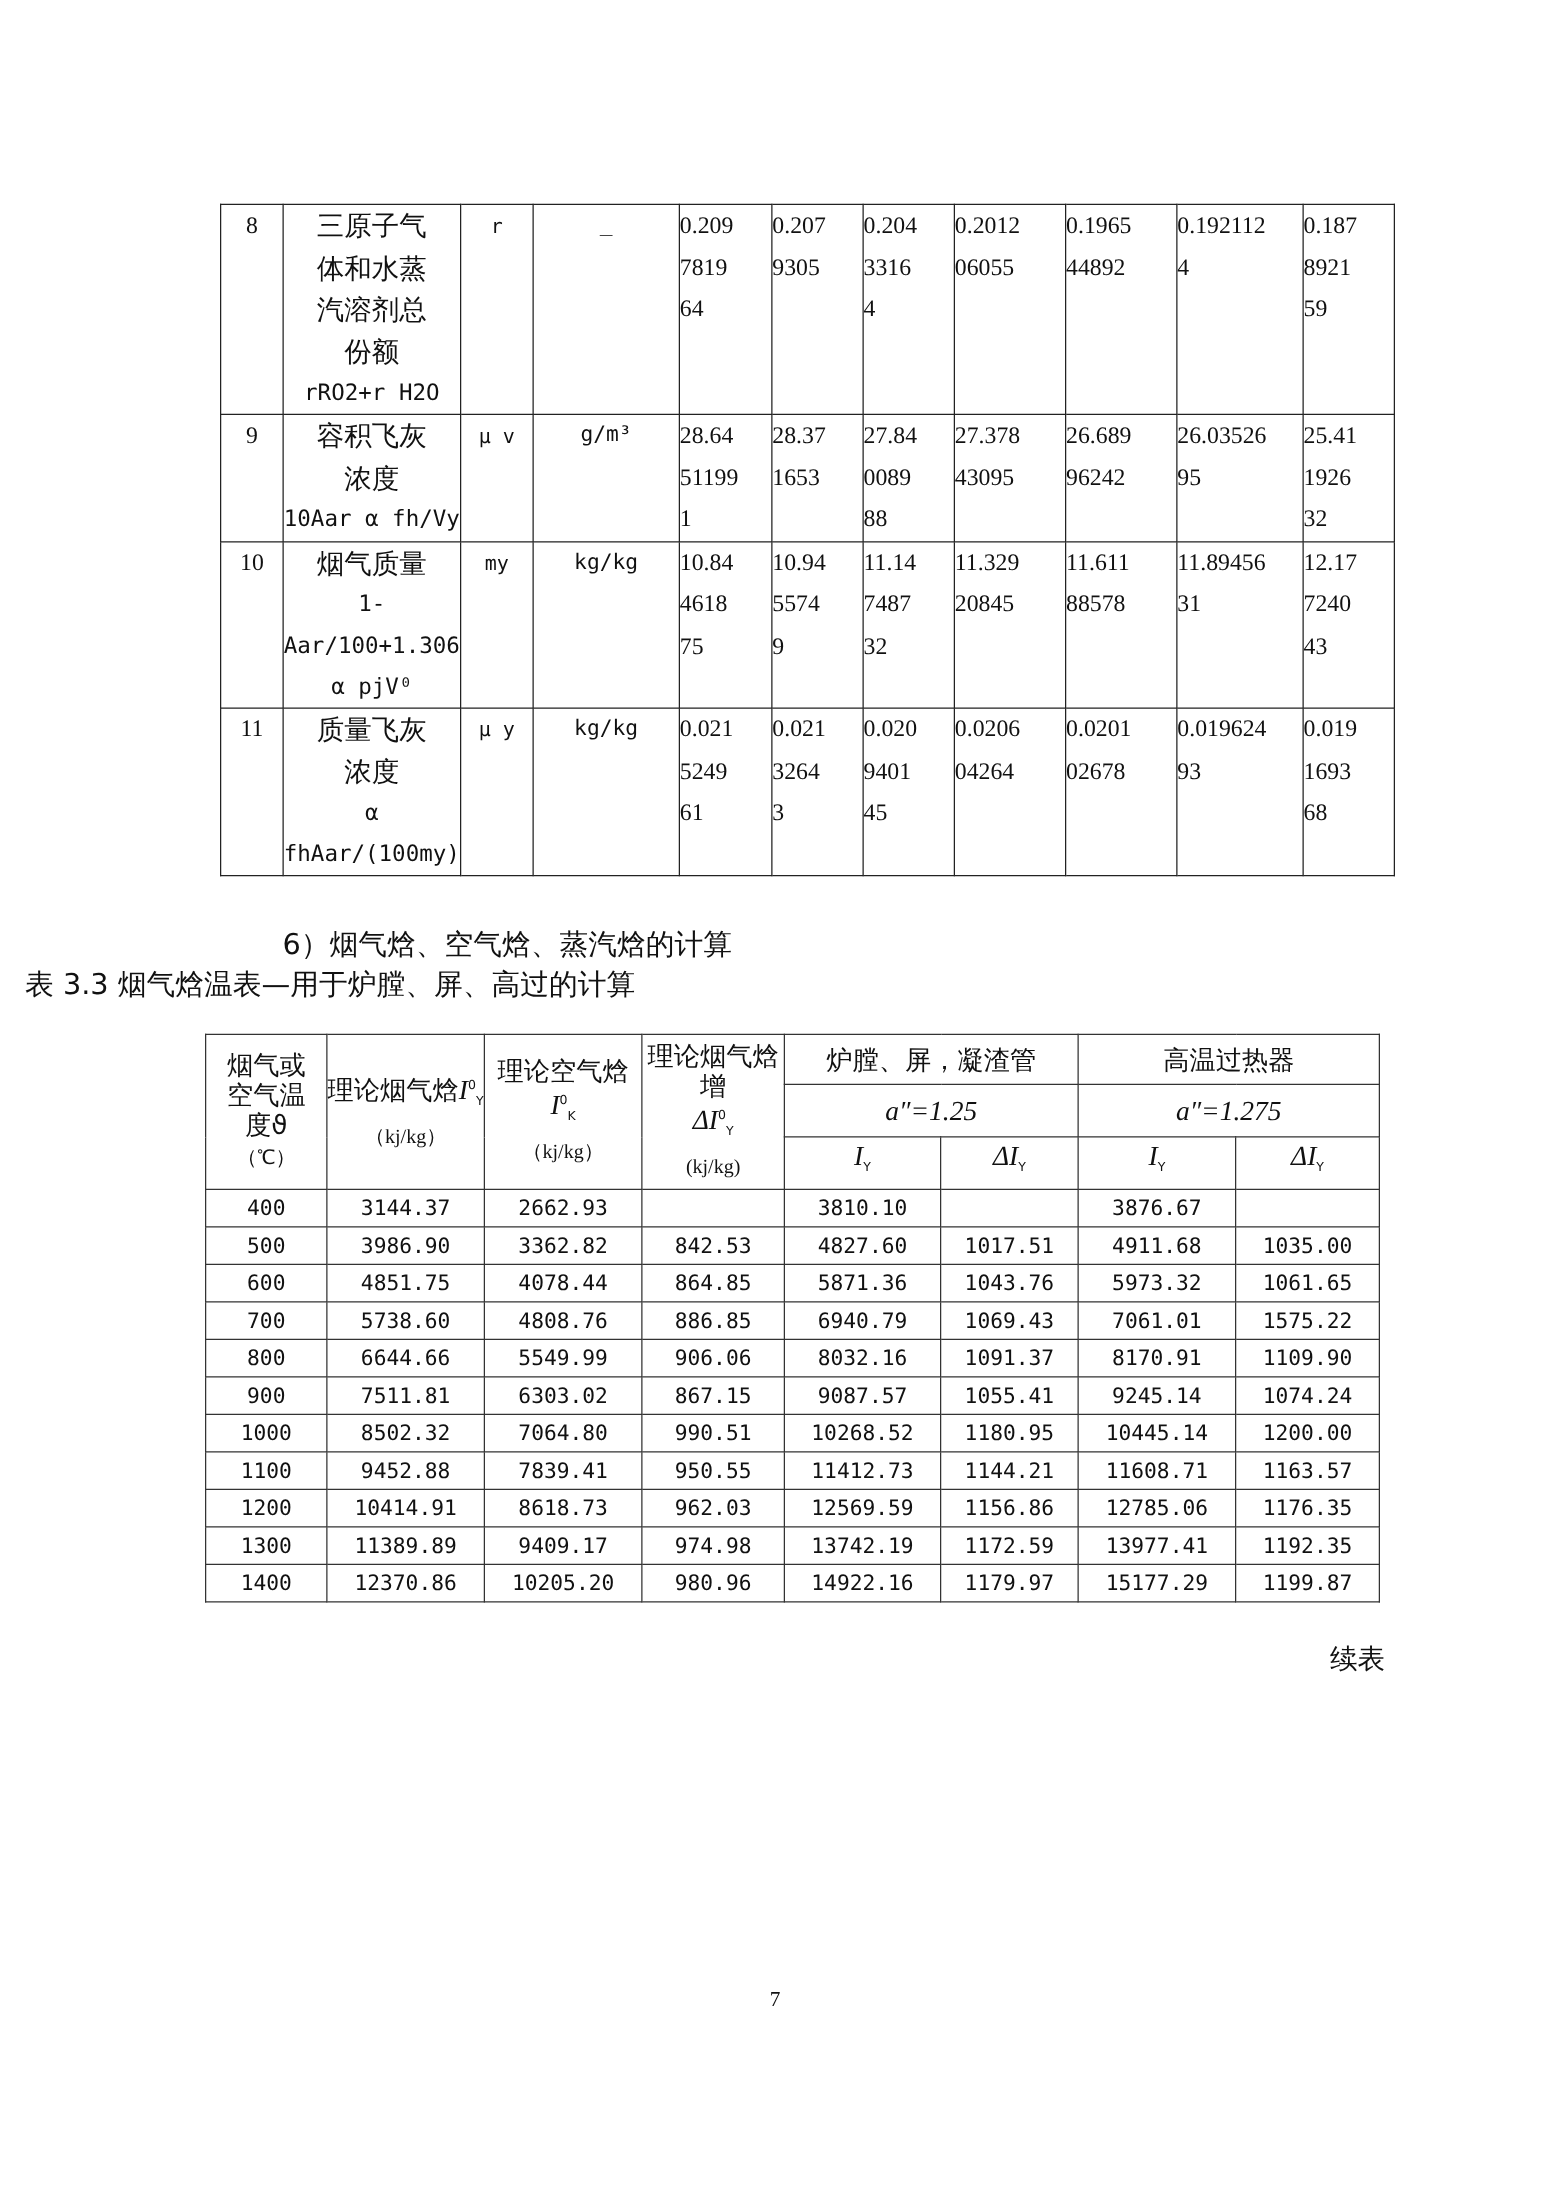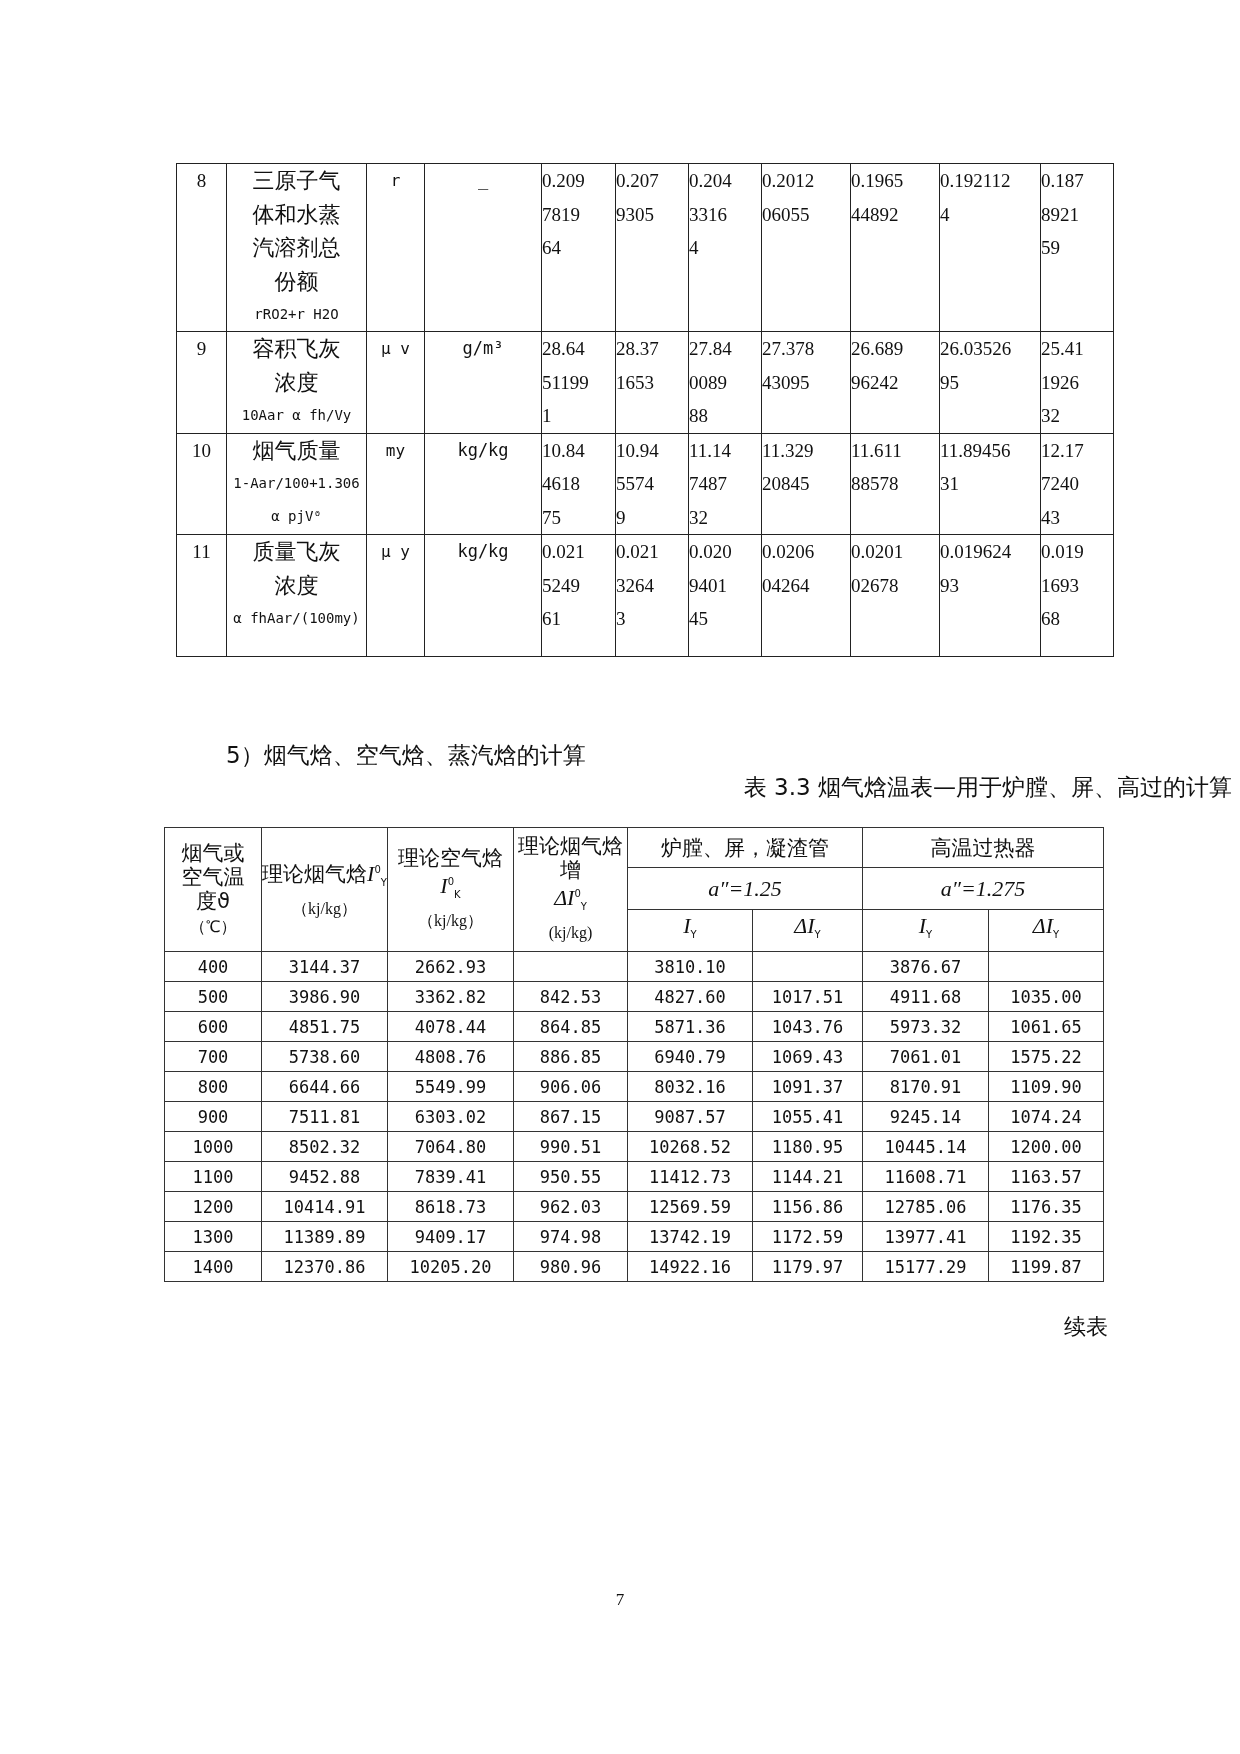--- a/index.html
+++ b/index.html
@@ -4,29 +4,29 @@
 <style>
   html, body { margin: 0; padding: 0; background: #ffffff; }
   body { width: 1240px; height: 1754px; position: relative; font-family: "DejaVu Serif", "Liberation Serif", serif; color: #111; }
   .page { position: absolute; left: 0; top: 0; width: 1240px; height: 1754px; }
 
   
   table.t1 { position: absolute; left: 176px; top: 163px; border-collapse: collapse; font-family: "Liberation Serif", serif; font-size: 19px; }
   table.t1 td { border: 1.5px solid #222; vertical-align: top; padding: 0; line-height: 33.5px; }
   table.t1 td.idx { text-align: center; }
   table.t1 td.name { text-align: center; font-size: 22px; }
-  table.t1 td.name .formula { font-size: 14px; font-family: "DejaVu Sans Mono", "Liberation Mono", monospace; display:block; line-height: 33px;}
+  table.t1 td.name .formula { font-size: 18px; font-family: "DejaVu Sans Mono", "Liberation Mono", monospace; display:block; line-height: 33px;}
   table.t1 td.sym { text-align: center; font-size: 16px; font-family: "DejaVu Sans Mono", monospace; }
   table.t1 td.unit { text-align: center; font-size: 17px; font-family: "DejaVu Sans Mono", monospace; }
   table.t1 td.val { padding-right: 8px; }
   table.t1 td.val span { display: block; }
   sub, sup { font-size: 10px; }
 
   .section-heading { position: absolute; left: 226px; top: 740px; font-size: 23px; font-family: "DejaVu Sans", sans-serif; }
-  .table-caption { position: absolute; left: 0; width: 1232px; top: 772px; text-align: right; font-size: 23px; font-family: "DejaVu Sans", sans-serif; padding-left: 20px; box-sizing: border-box;}
+  .table-caption { position: absolute; left: 0; width: 1232px; top: 772px; text-align: left; font-size: 23px; font-family: "DejaVu Sans", sans-serif; padding-left: 20px; box-sizing: border-box;}
 
   
   table.t2 { position: absolute; left: 164px; top: 827px; border-collapse: collapse; font-family: "DejaVu Serif", serif; }
   table.t2 th, table.t2 td { border: 1.2px solid #333; text-align: center; padding: 0; }
   table.t2 th { font-weight: normal; font-size: 21px; line-height: 24px; font-family: "DejaVu Sans", sans-serif; }
   table.t2 th .unit { font-size: 16px; font-family: "Liberation Serif", serif; }
   table.t2 th i { font-family: "Liberation Serif", serif; font-size: 22px; }
   table.t2 td { font-size: 17px; height: 29px; font-family: "DejaVu Sans Mono", "Liberation Mono", monospace; }
   .hdr-h1 { height: 40px; }
   .hdr-h2 { height: 42px; }
@@ -218,21 +218,21 @@
           </td>
           <td class="val">
             <span>0.019</span>
             <span>1693</span>
             <span>68</span>
           </td>
         </tr>
       </tbody>
   </table>
 
-  <div class="section-heading">5）烟气焓、空气焓、蒸汽焓的计算</div>
+  <div class="section-heading">6）烟气焓、空气焓、蒸汽焓的计算</div>
   <div class="table-caption">表 3.3 烟气焓温表—用于炉膛、屏、高过的计算</div>
 
   <table class="t2">
     <colgroup>
       <col style="width:97px">
         <col style="width:126px">
         <col style="width:126px">
         <col style="width:114px">
       <col style="width:125px">
         <col style="width:110px">

